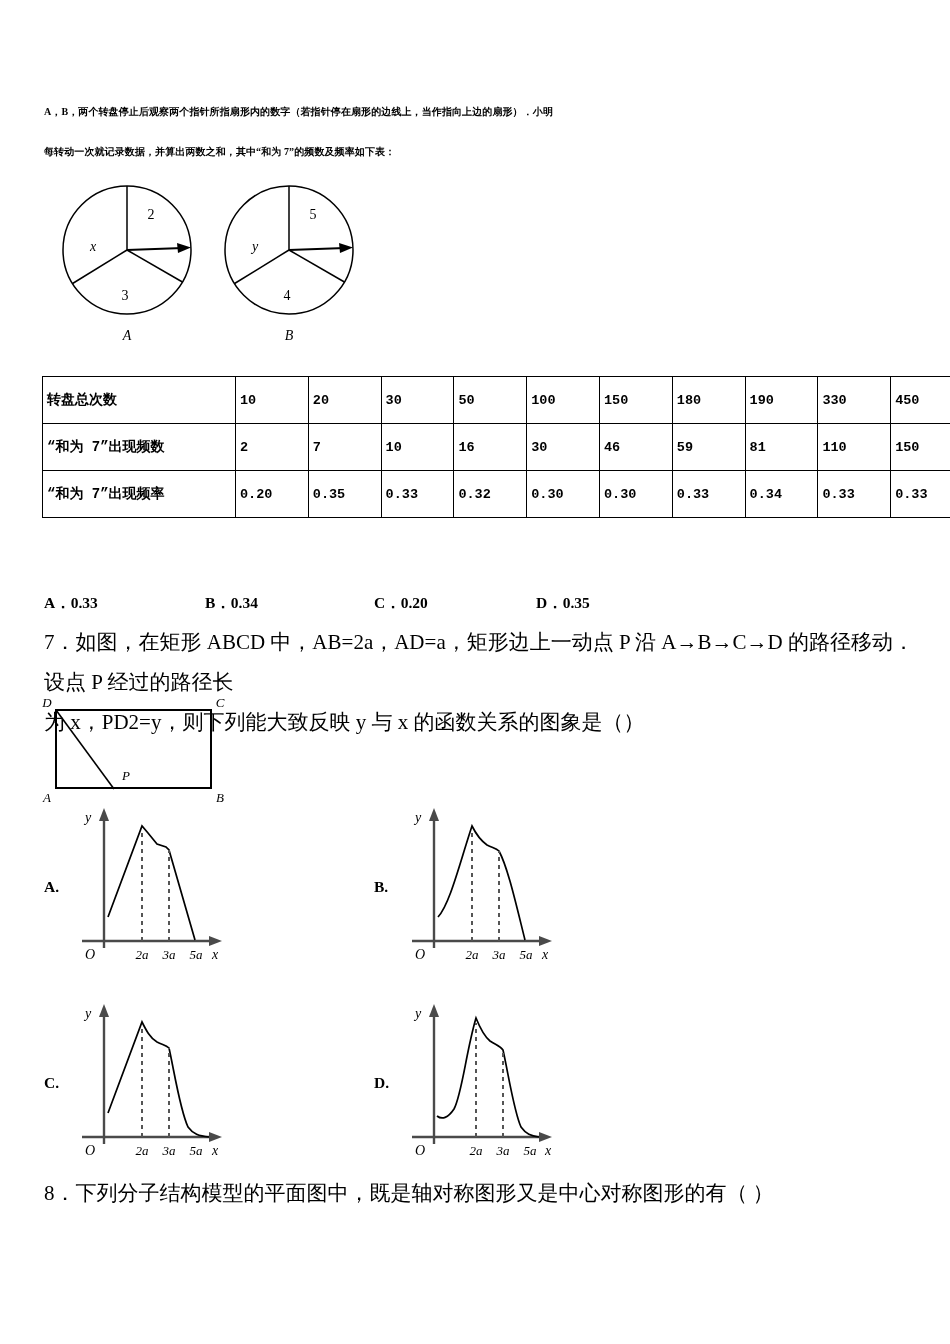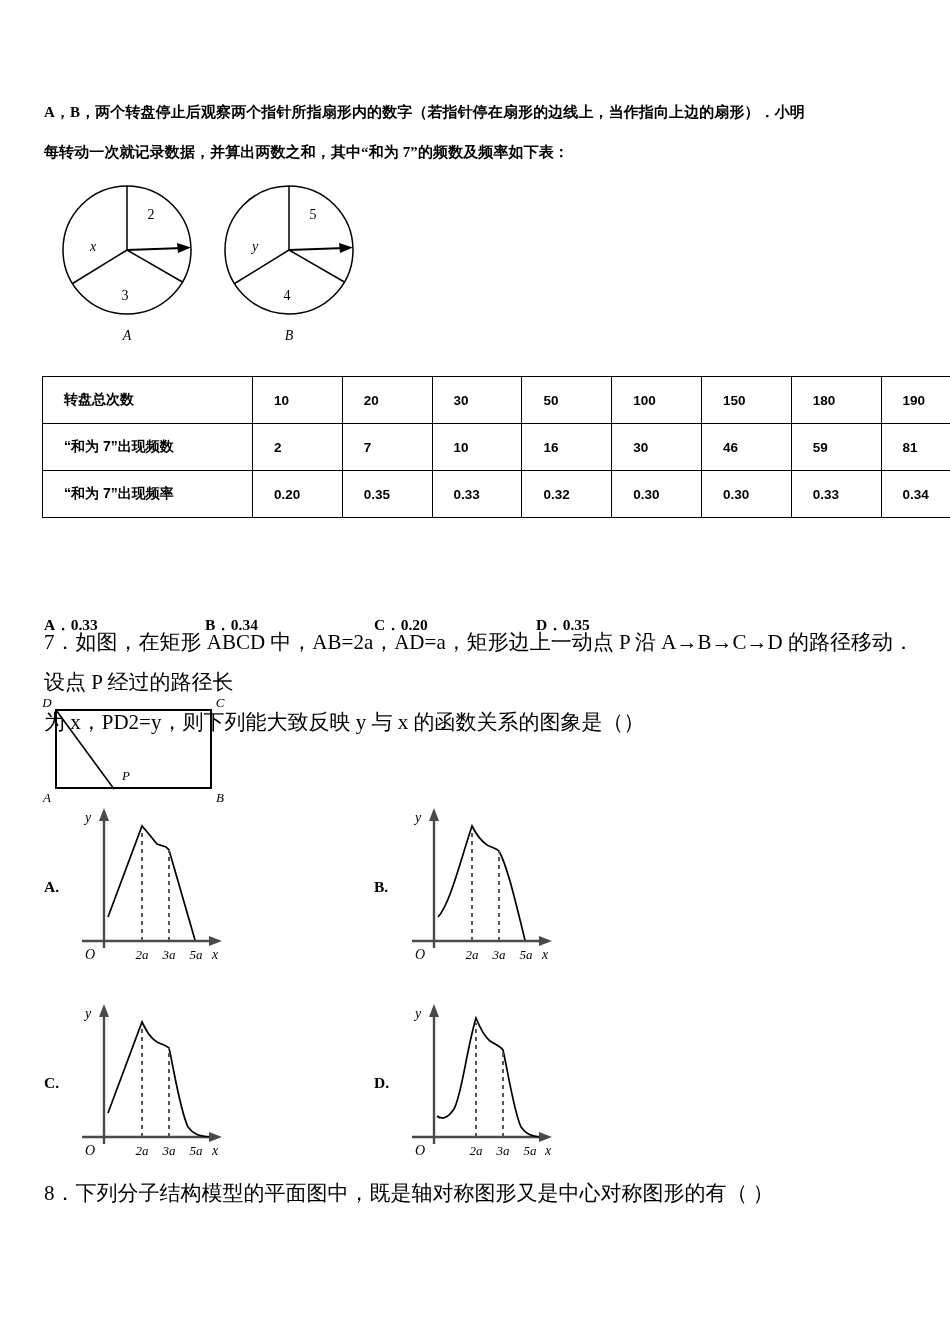--- a/index.html
+++ b/index.html
@@ -19,21 +19,21 @@
   .page {
     position: absolute;
     left: 0; top: 0;
     width: 950px;
     height: 1344px;
   }
 
   
   .para {
     position: absolute;
-    font-size: 15px;
+    font-size: 10px;
     font-weight: bold;
     line-height: 40px;
     letter-spacing: 0.1px;
   }
 
   .q-stem {
     position: absolute;
     font-size: 21px;
     font-weight: normal;
     line-height: 40px;
@@ -54,45 +54,44 @@
     left: 42px;
     top: 376px;
     border-collapse: collapse;
     table-layout: fixed;
     width: 866px;
   }
   table.freq td {
     border: 1.3px solid #000;
     font-size: 13.5px;
     font-weight: bold;
-    padding: 0 0 0 21px;
+    padding: 0 0 0 4px;
     height: 46px;
     vertical-align: middle;
     white-space: nowrap;
-    font-family: Liberation Sans, sans-serif;
+    font-family: Liberation Mono, monospace;
   }
   table.freq td.rowhead {
     width: 188px;
     font-size: 14px;
   }
   table.freq td.val { width: 67.8px; }
 
   
   .opts {
     position: absolute;
     left: 44px;
     top: 593px;
     width: 700px;
     font-size: 15.5px;
     font-weight: bold;
   }
   .opts span.opt {
     position: absolute;
     white-space: nowrap;
-    margin-top: 22px;
   }
 
   
   .rect-fig {
     position: absolute;
     left: 36px;
     top: 696px;
     width: 200px;
     height: 112px;
   }

